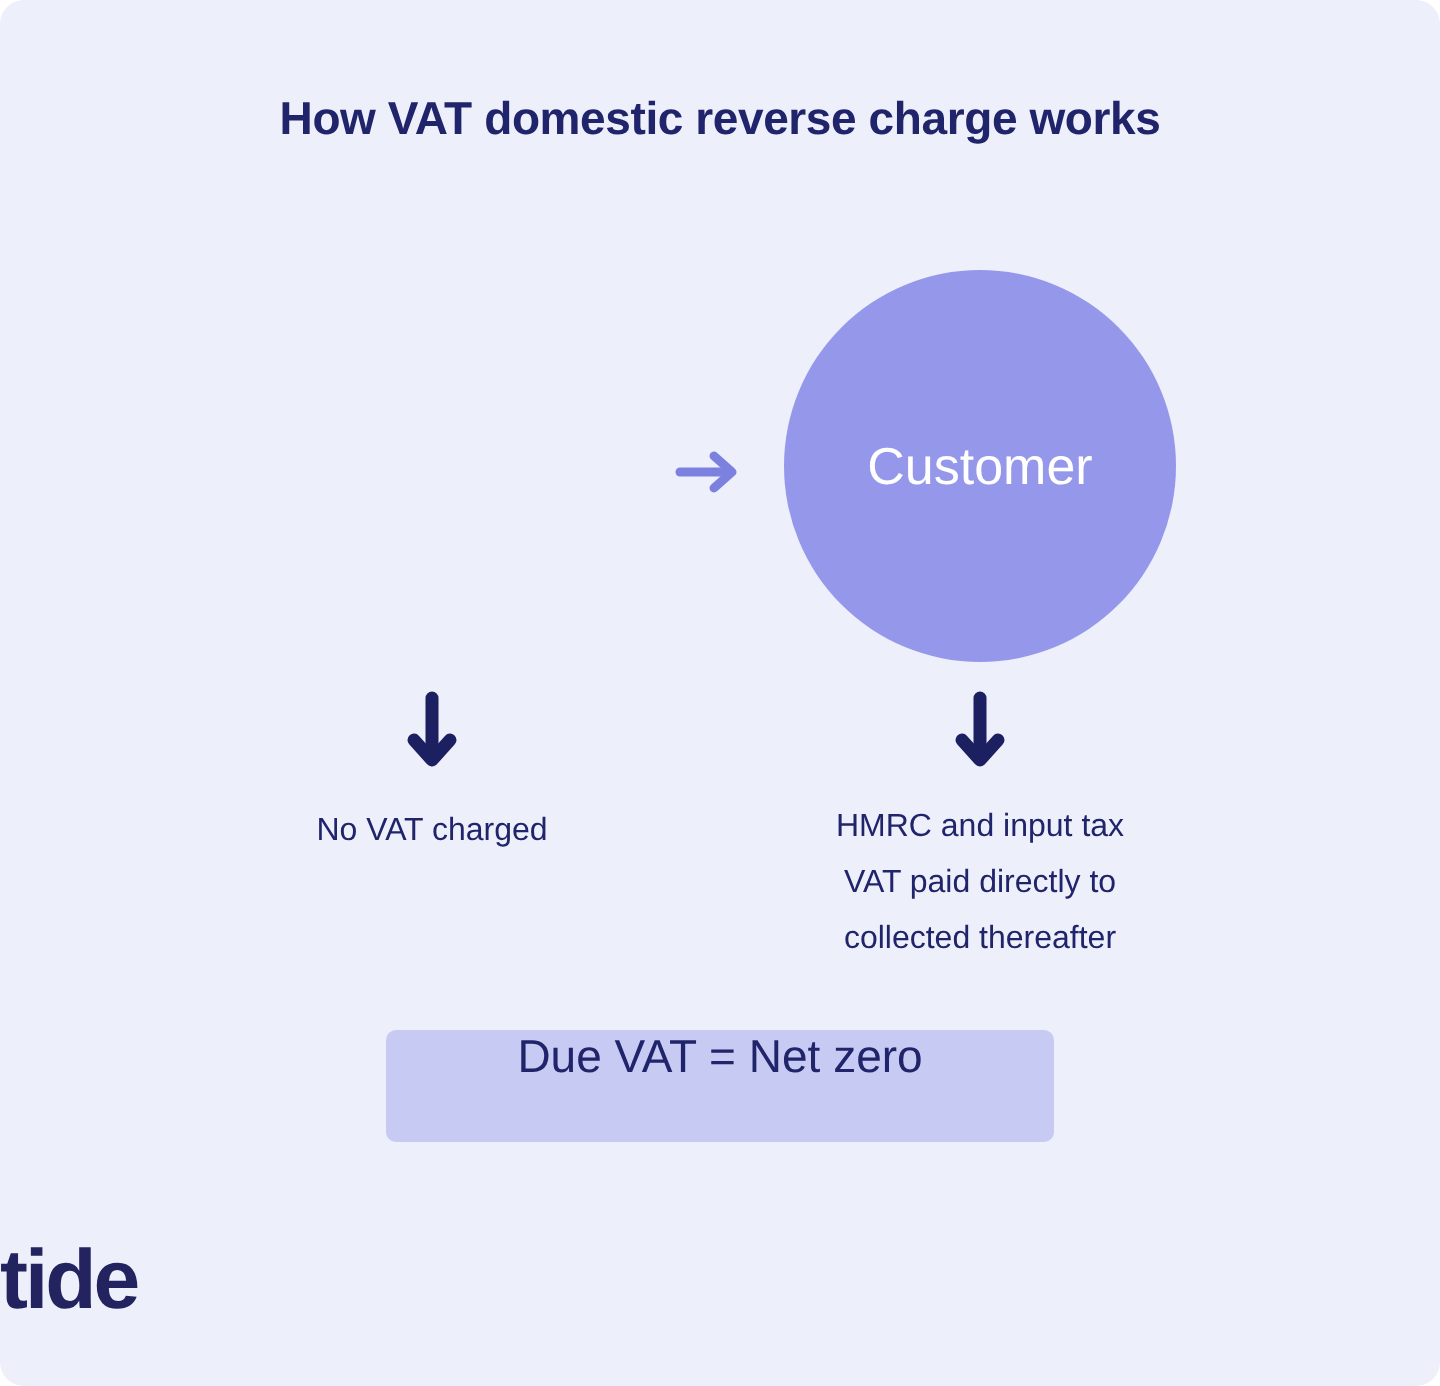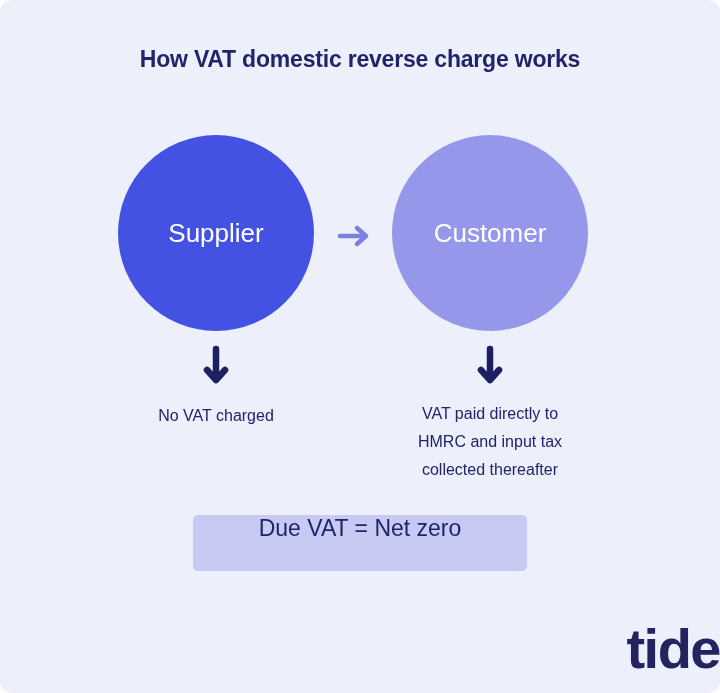--- a/index.html
+++ b/index.html
@@ -95,37 +95,34 @@
     display: flex;
     justify-content: center;
     font-size: 23px;
     color: var(--text_navy, #20246a);
   }
   .brand {
     position: absolute;
     top: 616px;
     left: 0;
     right: 0;
-    text-align: right;
-    font-size: 56px;
+    text-align: left;
+    font-size: 42px;
     font-weight: bold;
     letter-spacing: -1.5px;
     color: var(--brand_navy, #23235f);
   }
 </style>
 </head>
 <body>
 
 <div class="card">
 
   <div class="title">How VAT domestic reverse charge works</div>
 
-  <div class="circle supplier">
-    <span>Supplier</span>
-  </div>
 
   <svg class="flow-arrow" viewBox="0 0 38 28">
     <path d="M 4 14 H 28"></path>
     <path d="M 21 6 L 30 14 L 21 22"></path>
   </svg>
 
   <div class="circle customer">
     <span>Customer</span>
   </div>
 
@@ -135,22 +132,22 @@
   </svg>
 
   <svg class="down-arrow right-col" viewBox="0 0 28 44">
     <path d="M 14 5 V 32"></path>
     <path d="M 5 26 L 14 36 L 23 26"></path>
   </svg>
 
   <div class="caption supplier-caption">No VAT charged</div>
 
   <div class="caption customer-caption">
+    <span class="line">HMRC and input tax</span>
     <span class="line">VAT paid directly to</span>
-    <span class="line">HMRC and input tax</span>
     <span class="line">collected thereafter</span>
   </div>
 
   <div class="result-box">
     <span>Due VAT = Net zero</span>
   </div>
 
   <div class="brand">tide</div>
 
 </div>

